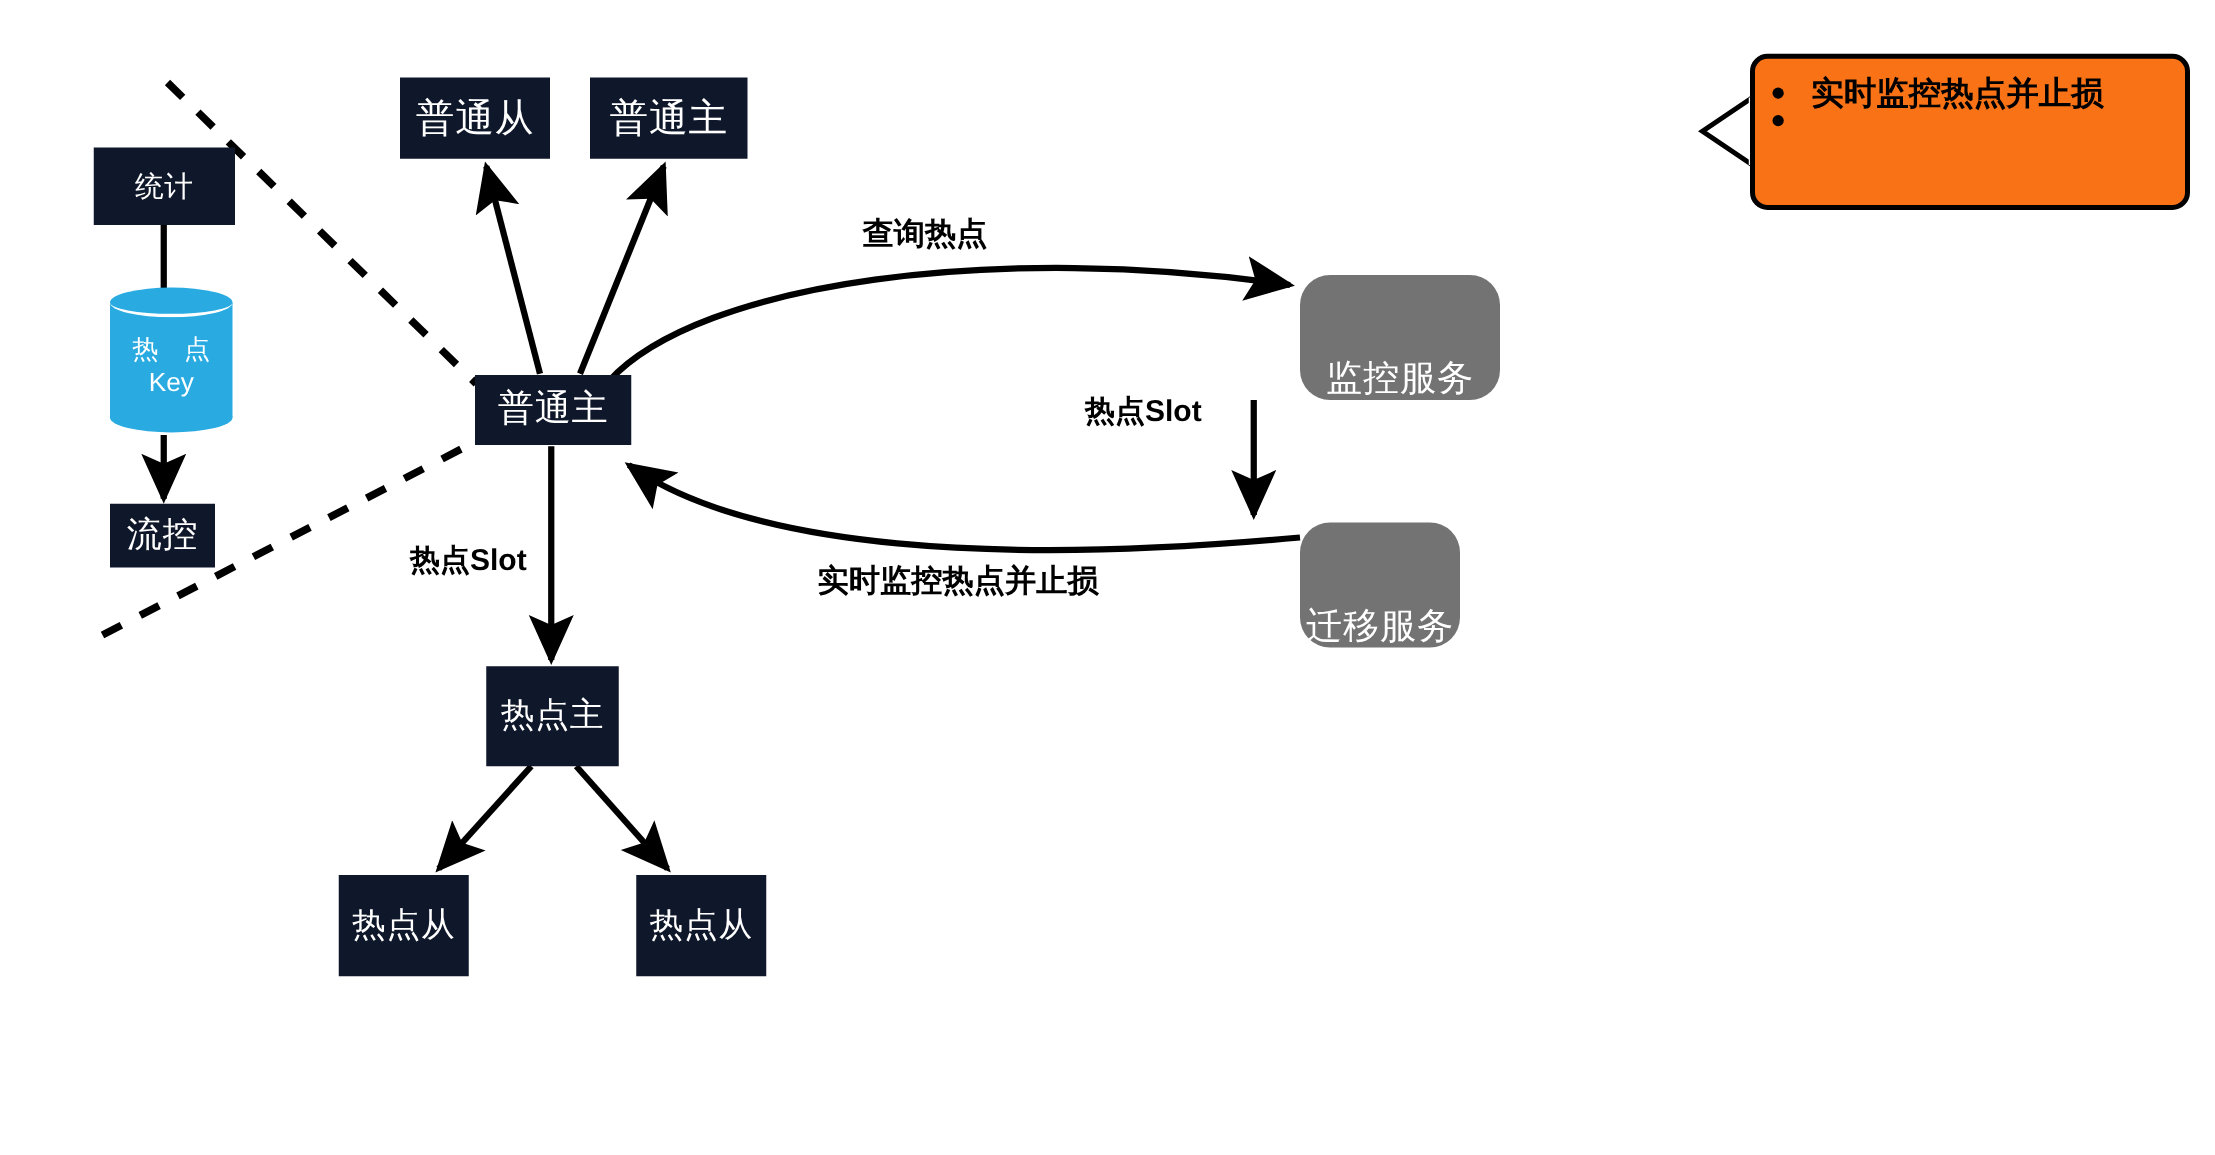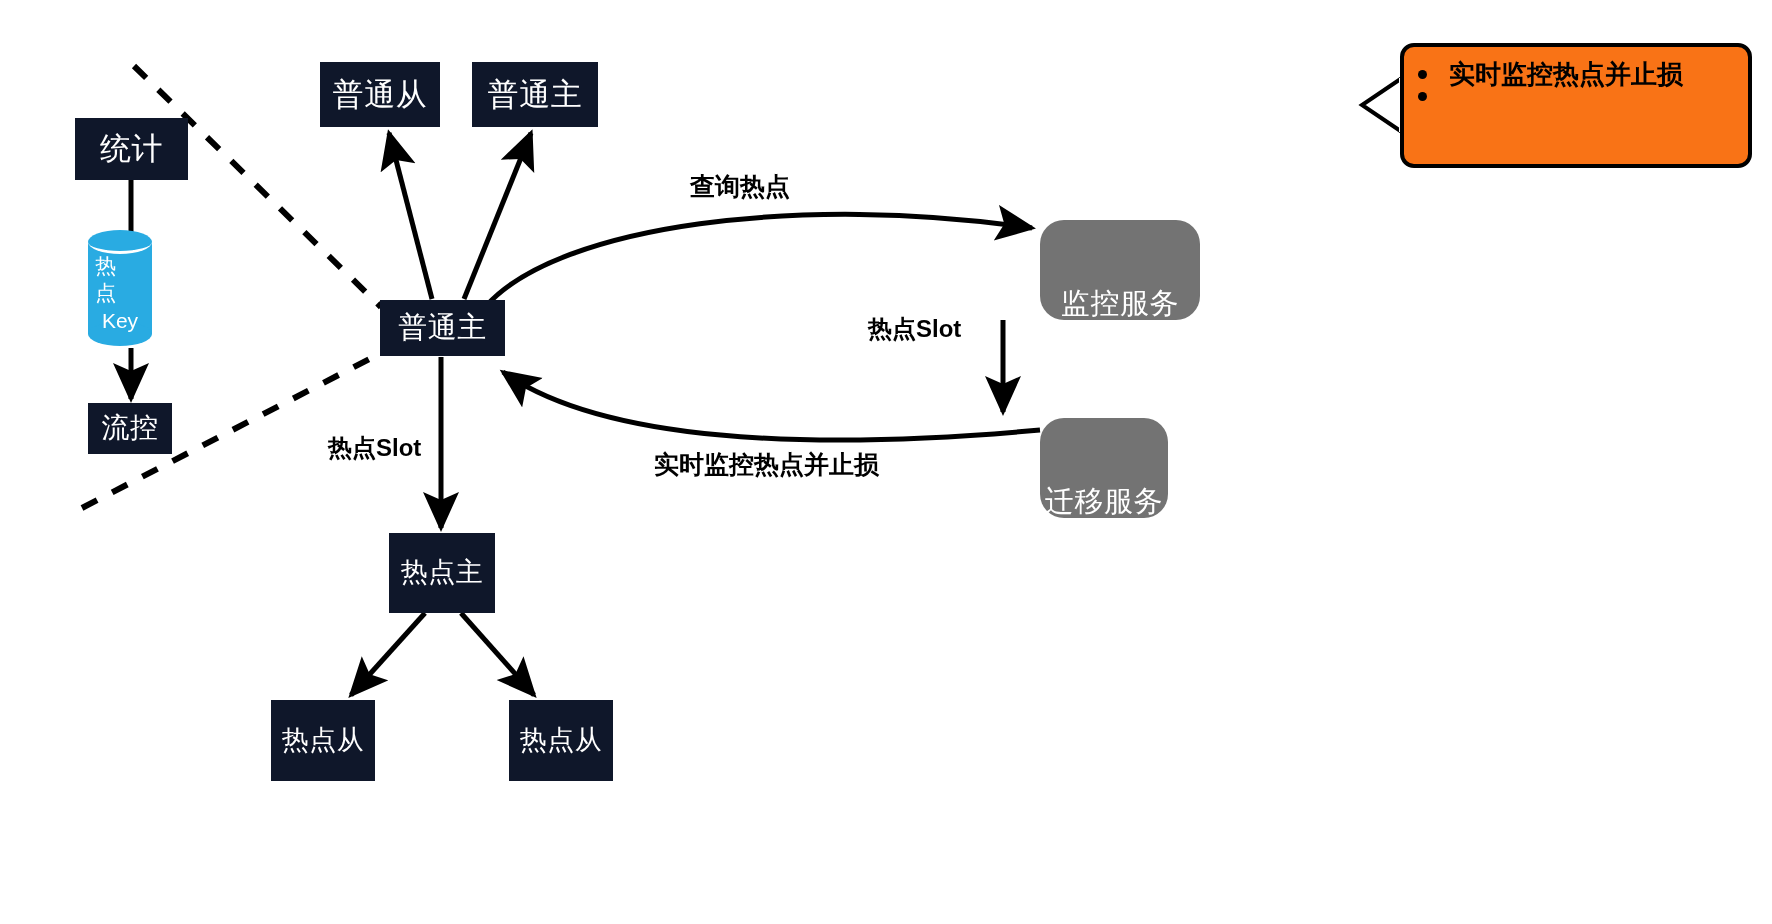--- a/index.html
+++ b/index.html
@@ -168,25 +168,25 @@
     <line x1="441" y1="357" x2="441" y2="528" stroke="#000000" stroke-width="5" marker-end="url(#arw)"></line>
 
     <line x1="425" y1="613" x2="351" y2="695" stroke="#000000" stroke-width="5" marker-end="url(#arw)"></line>
 
     <line x1="461" y1="613" x2="534" y2="695" stroke="#000000" stroke-width="5" marker-end="url(#arw)"></line>
 
     <path d="M1402,78 L1362,105 L1402,132" stroke="#000000" stroke-width="4" fill="#ffffff" stroke-linejoin="miter"></path>
     <line x1="1402" y1="78" x2="1402" y2="132" stroke="#ffffff" stroke-width="6"></line>
   </svg>
 
-  <div class="node sq" style="left:75px; top:118px; width:113px; height:62px; font-size:31px;">
+  <div class="node sq" style="left:75px; top:118px; width:113px; height:62px; font-size:23px;">
     <span>统计</span>
   </div>
 
-  <div class="cyl" style="left:88px; top:230px; width:64px; height:116px;">
+  <div class="cyl" style="left:88px; top:230px; width:98px; height:116px;">
     <div class="body"></div>
     <div class="top"></div>
     <div class="bottom"></div>
     <div class="rim"></div>
     <div class="cyl-label" style="font-size:21px;">
       <span class="cyl-line1">热  点</span>
       <span class="cyl-line2">Key</span>
     </div>
   </div>
 

